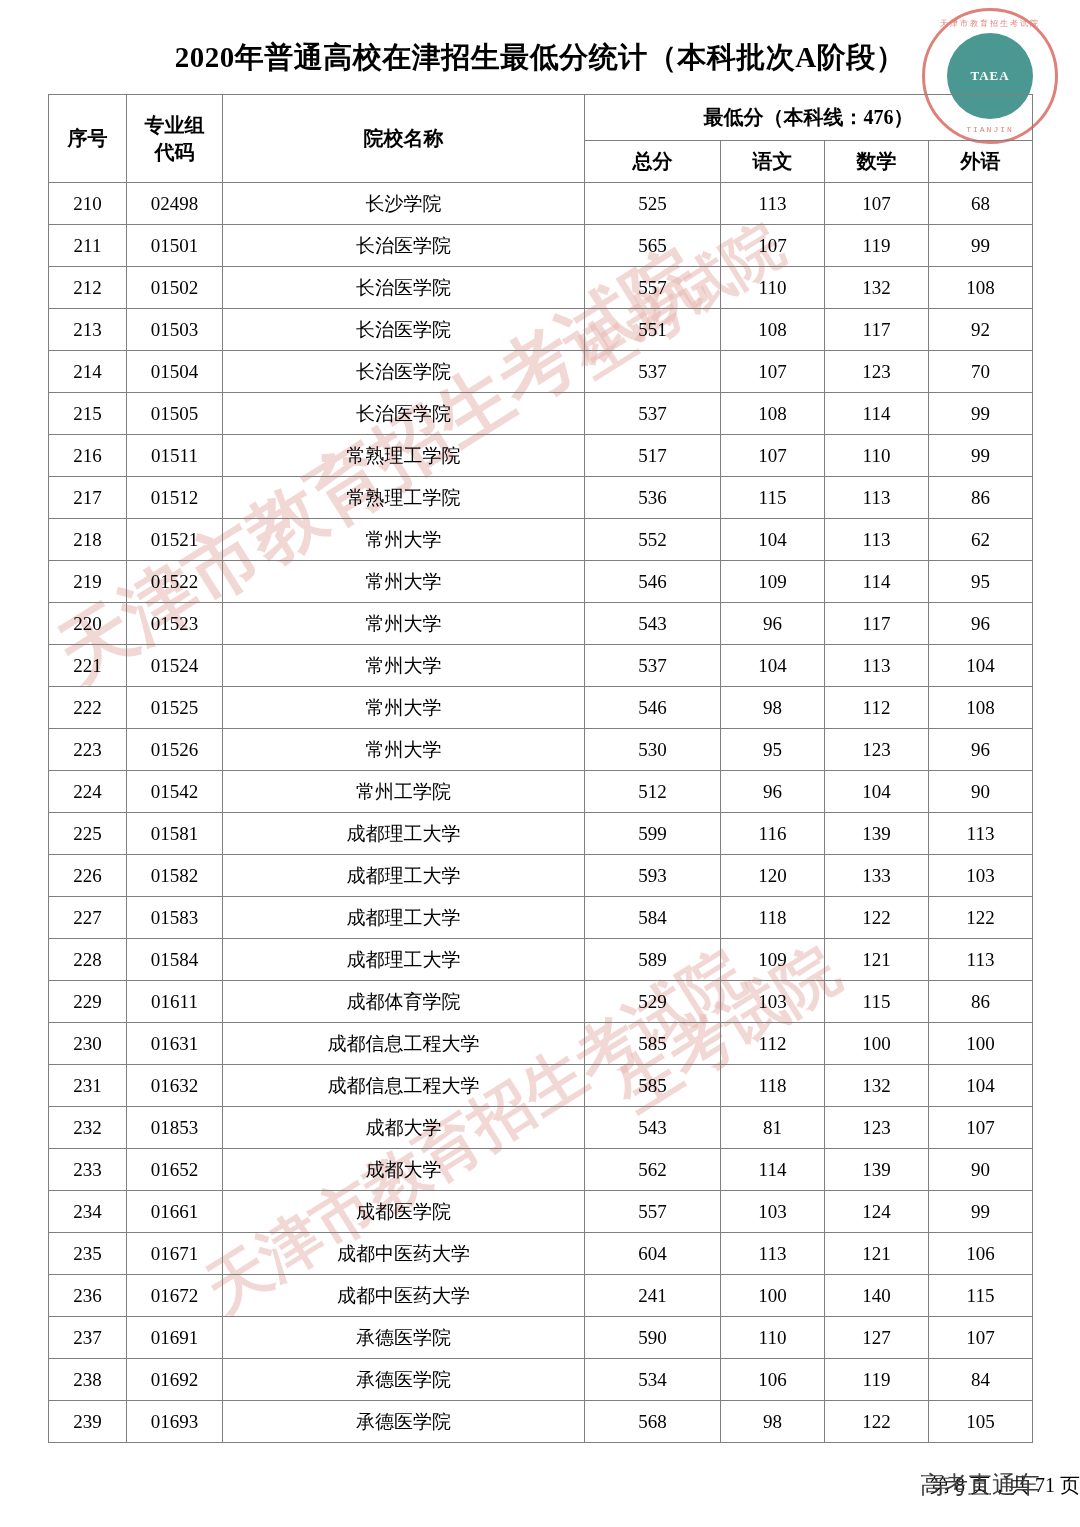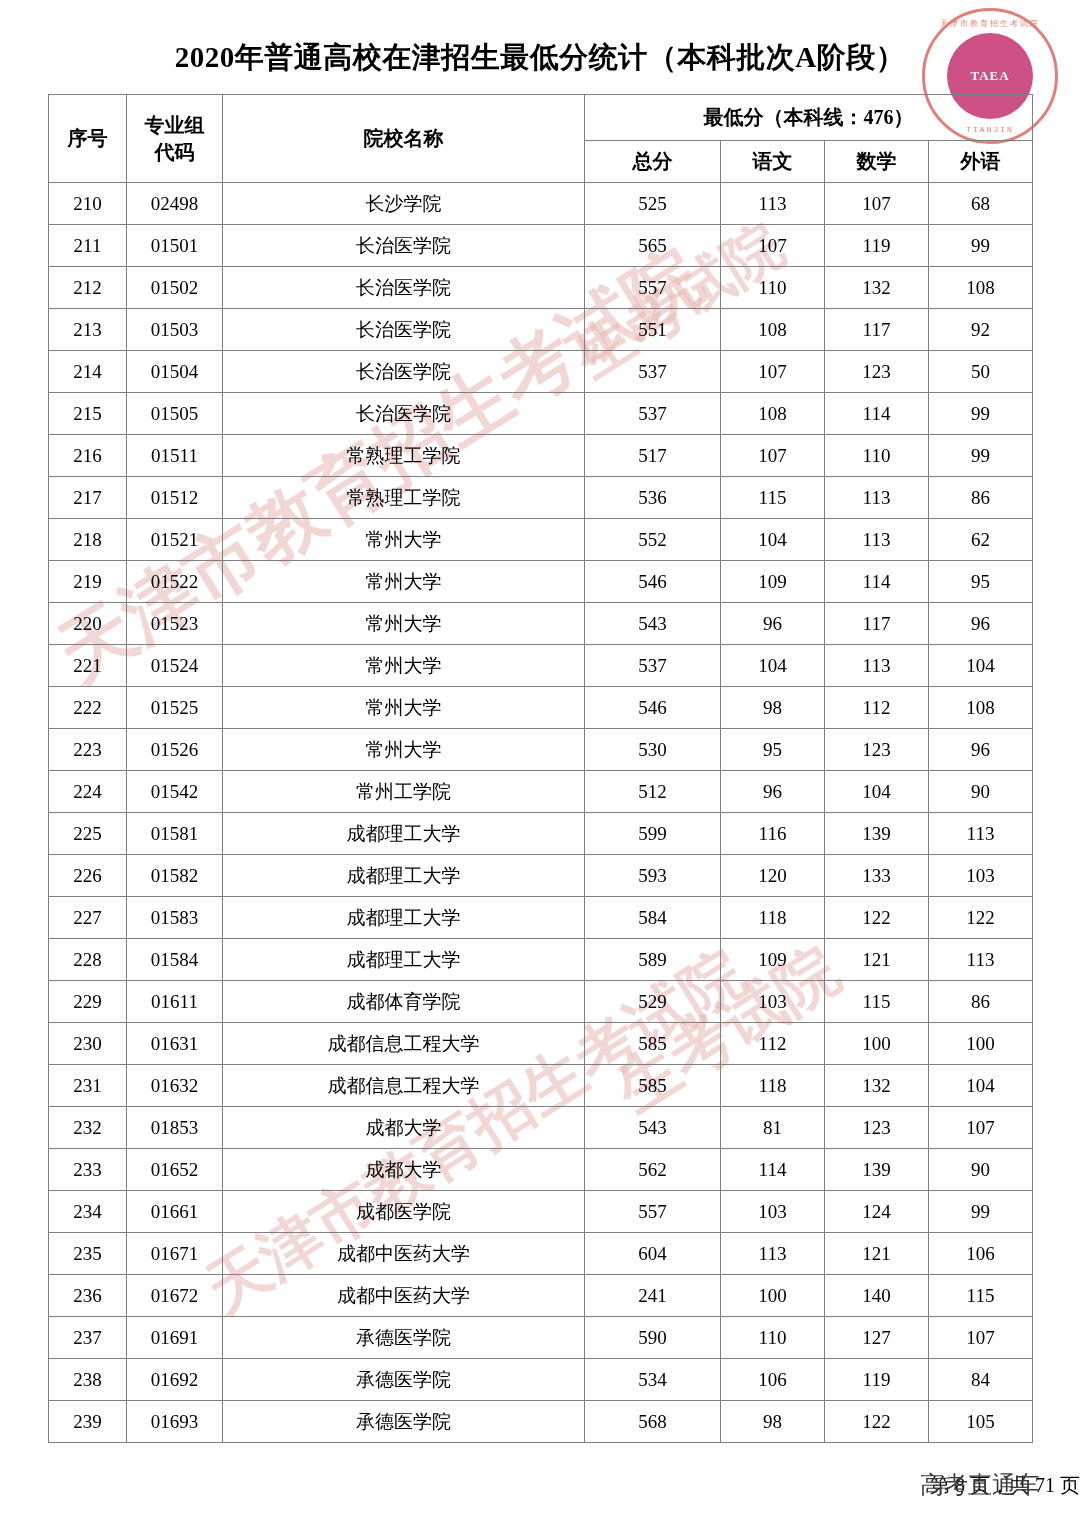--- a/index.html
+++ b/index.html
@@ -45,21 +45,21 @@
     opacity: 0.75;
     z-index: 6;
     display: flex;
     align-items: center;
     justify-content: center;
   }
   .seal .inner {
     width: 86px;
     height: 86px;
     border-radius: 50%;
-    background: #be185d;
+    background: #0f766e;
     display: flex;
     align-items: center;
     justify-content: center;
     color: #ffffff;
     font-size: 13px;
     font-weight: 700;
     letter-spacing: 1px;
   }
   .seal .ring-text {
     position: absolute;
@@ -231,21 +231,21 @@
           <td>117</td>
           <td>92</td>
         </tr>
         <tr>
           <td>214</td>
           <td>01504</td>
           <td class="cell-name">长治医学院</td>
           <td>537</td>
           <td>107</td>
           <td>123</td>
-          <td>50</td>
+          <td>70</td>
         </tr>
         <tr>
           <td>215</td>
           <td>01505</td>
           <td class="cell-name">长治医学院</td>
           <td>537</td>
           <td>108</td>
           <td>114</td>
           <td>99</td>
         </tr>

